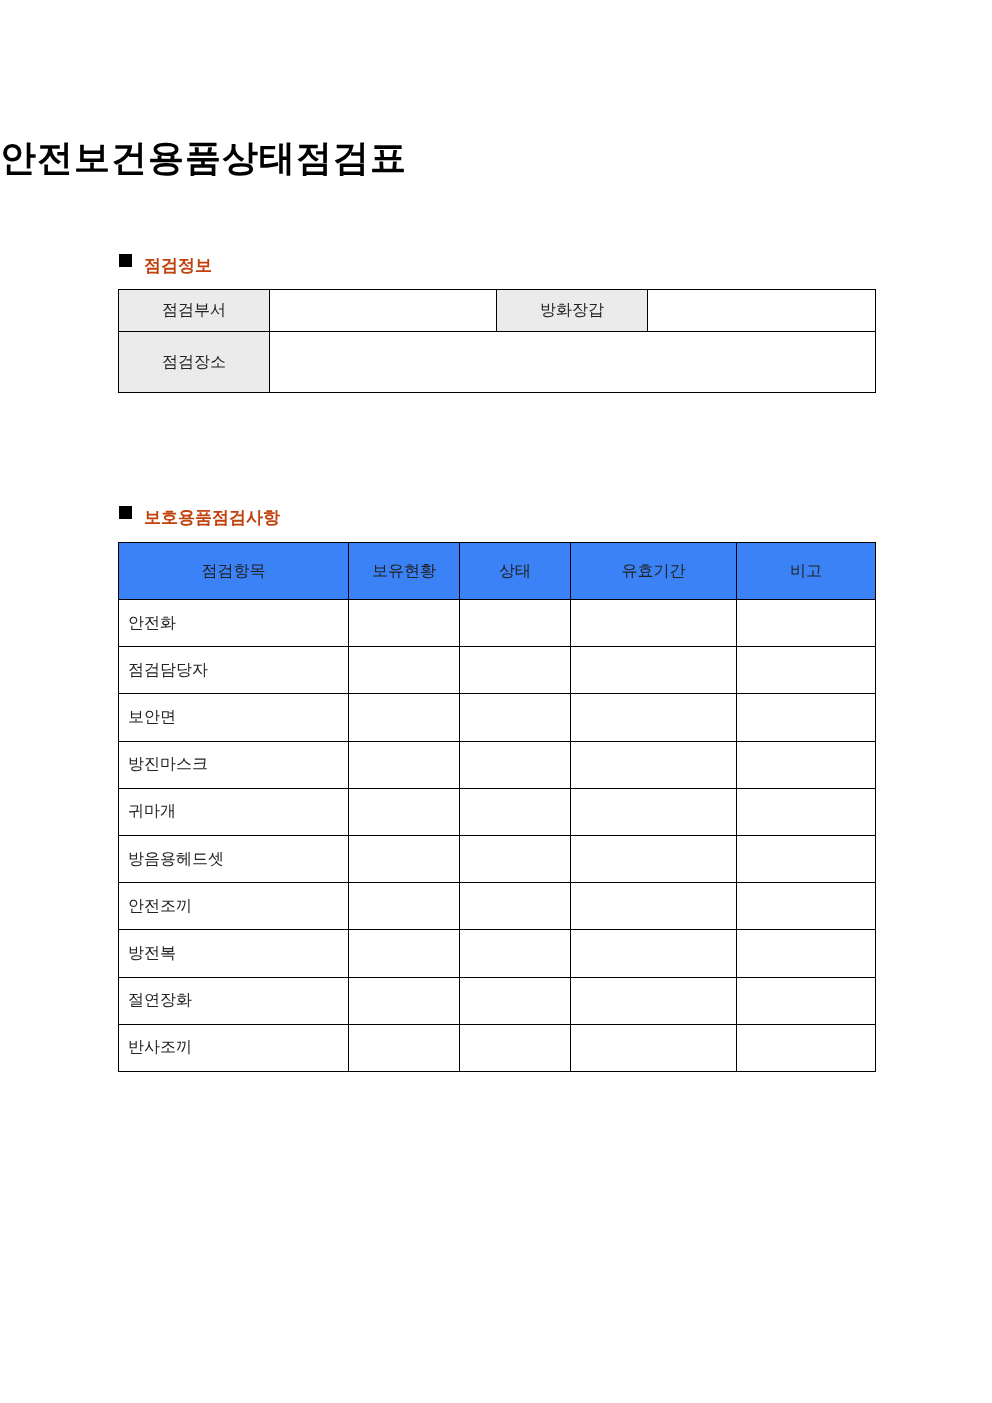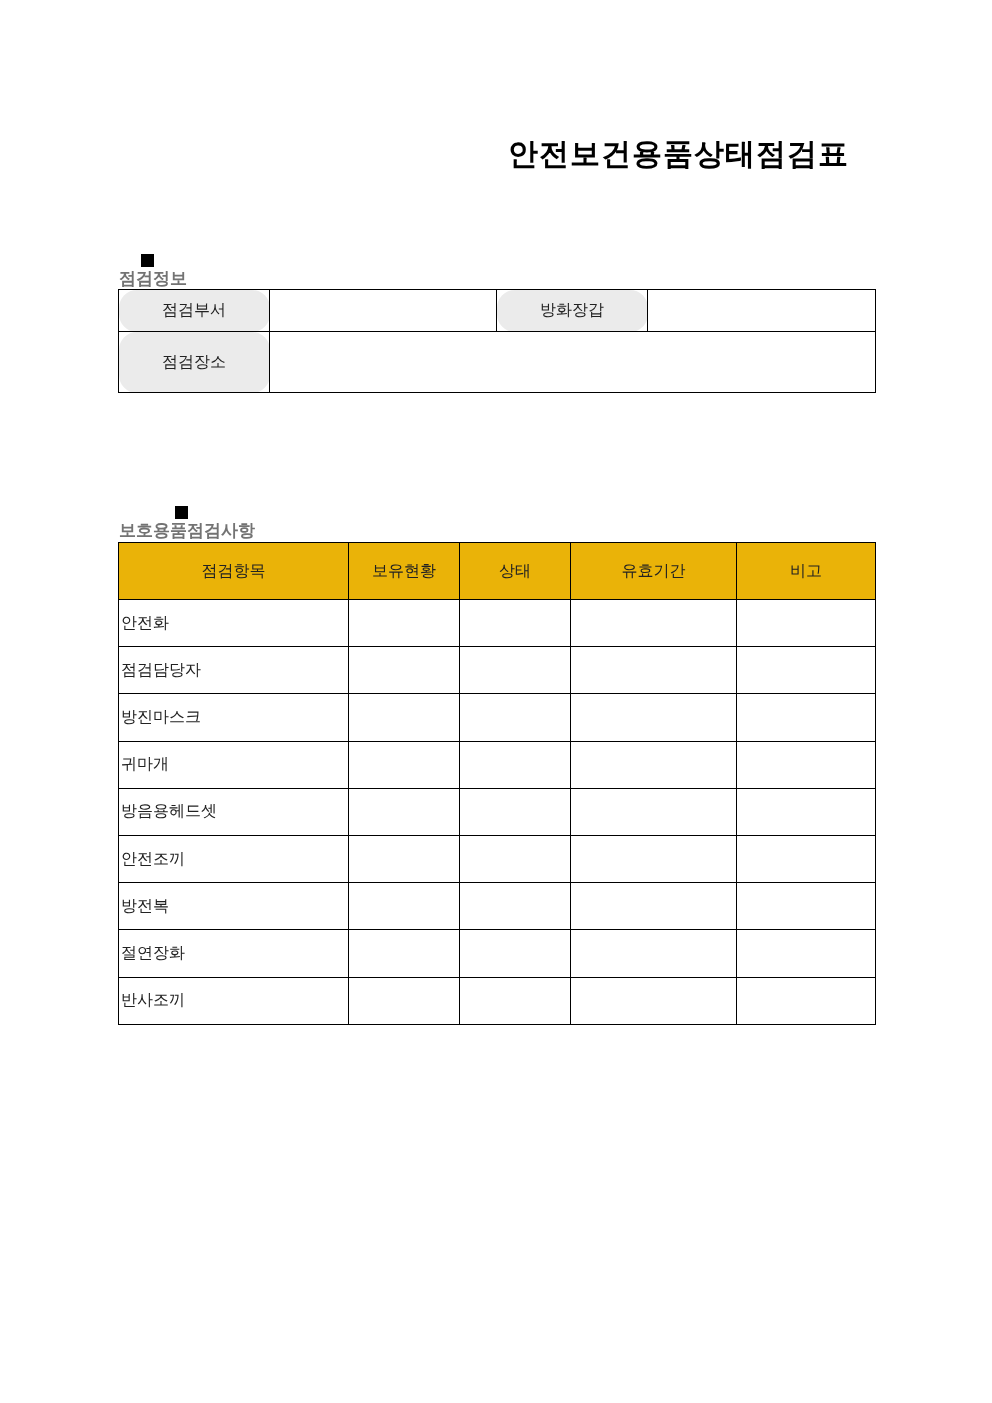--- a/index.html
+++ b/index.html
@@ -2,49 +2,49 @@
 <html><head>
   <meta charset="utf-8">
   <style>
     html, body { margin: 0; padding: 0; background: #ffffff; }
     body {
       width: 992px; height: 1403px; position: relative; overflow: hidden;
       font-family: "DejaVu Sans", "Liberation Sans", sans-serif; color: #111;
     }
     .title {
       position: absolute; left: 0; top: 134px; width: 849px;
-      text-align: right; font-size: 30px; font-weight: bold; letter-spacing: 1px;
+      text-align: left; font-size: 36px; font-weight: bold; letter-spacing: 1px;
       color: #000;
     }
     .section-heading {
       position: absolute; left: 119px; font-size: 17px; font-weight: bold;
-      display: flex; align-items: center; color: #737373; flex-direction: column;
+      display: flex; align-items: flex-start; color: #c2410c;
     }
     .section-heading .square {
       display: inline-block; width: 13px; height: 13px; background: #000;
       margin-right: 12px;
     }
     .sec1 { top: 254px; }
     .sec2 { top: 506px; }
     table {
       position: absolute; left: 118px; width: 757px;
       border-collapse: collapse; table-layout: fixed;
     }
     td, th {
       border: 1.5px solid #000; font-size: 16px; font-weight: normal;
       color: #222; padding: 0; box-sizing: border-box;
     }
     .label { background: #ebebeb; text-align: center; }
     .info { top: 289px; }
-    .info td { height: 42px; border-radius: 18px; }
+    .info td { height: 42px; }
     .info tr.tall td { height: 61px; }
     .check { top: 542px; }
-    .check th { background: #eab308; height: 57px; text-align: center; }
+    .check th { background: #3b82f6; height: 57px; text-align: center; }
     .check td { height: 47.2px; }
-    .check td.item { padding-left: 2px; text-align: left; }
+    .check td.item { padding-left: 9px; text-align: left; }
   </style>
 </head>
 <body>
 
 <div class="title">안전보건용품상태점검표</div>
 
 <div class="section-heading sec1">
   <span class="square"></span>
   <span>점검정보</span>
 </div>
@@ -101,20 +101,27 @@
       <td></td>
     </tr>
     <tr>
       <td class="item">점검담당자</td>
       <td></td>
       <td></td>
       <td></td>
       <td></td>
     </tr>
     <tr>
+      <td class="item">보안면</td>
+      <td></td>
+      <td></td>
+      <td></td>
+      <td></td>
+    </tr>
+    <tr>
       <td class="item">방진마스크</td>
       <td></td>
       <td></td>
       <td></td>
       <td></td>
     </tr>
     <tr>
       <td class="item">귀마개</td>
       <td></td>
       <td></td>

